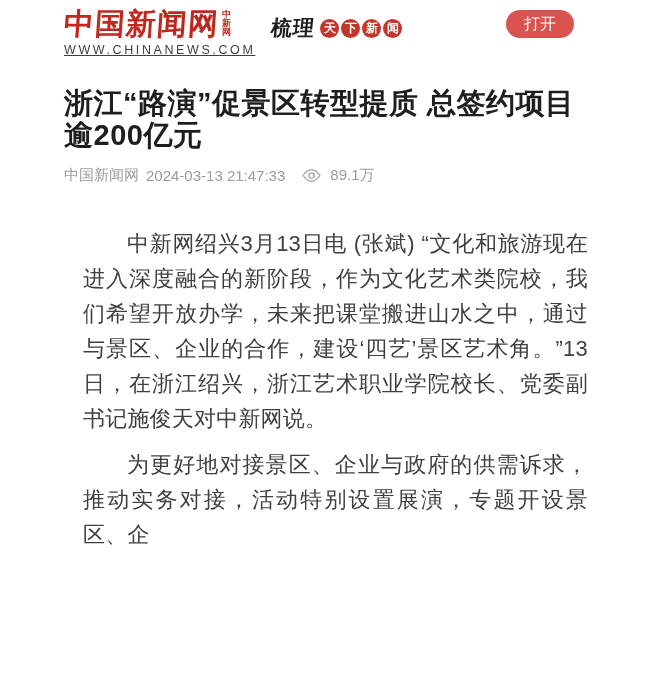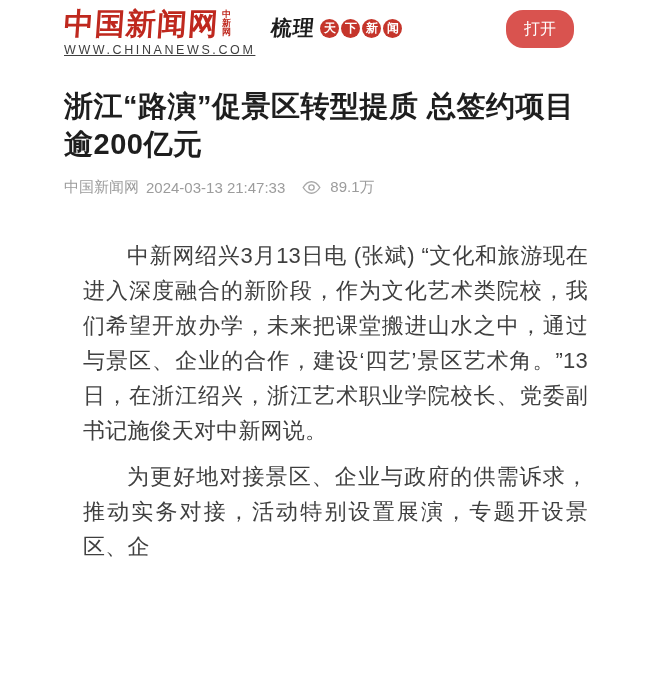--- a/index.html
+++ b/index.html
@@ -18,29 +18,29 @@
   .brand-site { font-size:12.5px; letter-spacing:2.6px; color:#3f3f3f;
     font-weight:500; margin-top:4px;text-decoration:underline; }
   .tagline { display:flex; align-items:center; margin-left:16px; margin-top:5px; }
   .tagline-prefix { font-family:"DejaVu Serif","Liberation Serif",serif;
     font-weight:700; font-size:21px; color:#1c1c1c; transform:skewX(-6deg);
     margin-right:5px; letter-spacing:1px; }
   .tagline-circles { display:flex; gap:2px; }
   .tag-circle { width:19px; height:19px; border-radius:50%; background:#c5352b;
     color:#fff; font-size:12px; display:flex; align-items:center; justify-content:center;
     font-family:"DejaVu Serif","Liberation Serif",serif; font-weight:700; }
-  .open-btn { margin-left:auto; margin-top:1px; min-width:67px; height:38px;
+  .open-btn { margin-left:auto; margin-top:1px; min-width:67px; height:28px;
     border:none; border-radius:17px; background:#d9534f; color:#ffffff;
     font-size:16px; padding:0 18px; display:flex; align-items:center;
     justify-content:center; cursor:pointer;
     font-family:"Liberation Sans","DejaVu Sans",sans-serif; }
 
   
   .article { padding:0 62px 0 64px; }
-  .title { margin-top:30px; font-size:29px; line-height:38px; font-weight:700;
+  .title { margin-top:30px; font-size:29px; line-height:32px; font-weight:700;
     color:#1e1e1e; letter-spacing:0.5px; }
   .meta-row { margin-top:15px; display:flex; align-items:center;
     font-size:15px; color:#9c9c9c; }
   .meta-source { margin-right:7px; }
   .meta-datetime { margin-right:16px; }
   .eye-icon { display:flex; align-items:center; margin-right:8px; }
   .article-body { margin-top:41px; }
   .para { font-size:22px; line-height:35px; color:#3f3f3f; text-align:justify;
     text-indent:2em; margin-bottom:11px; letter-spacing:0.2px;margin-left:19px; }
 </style>

